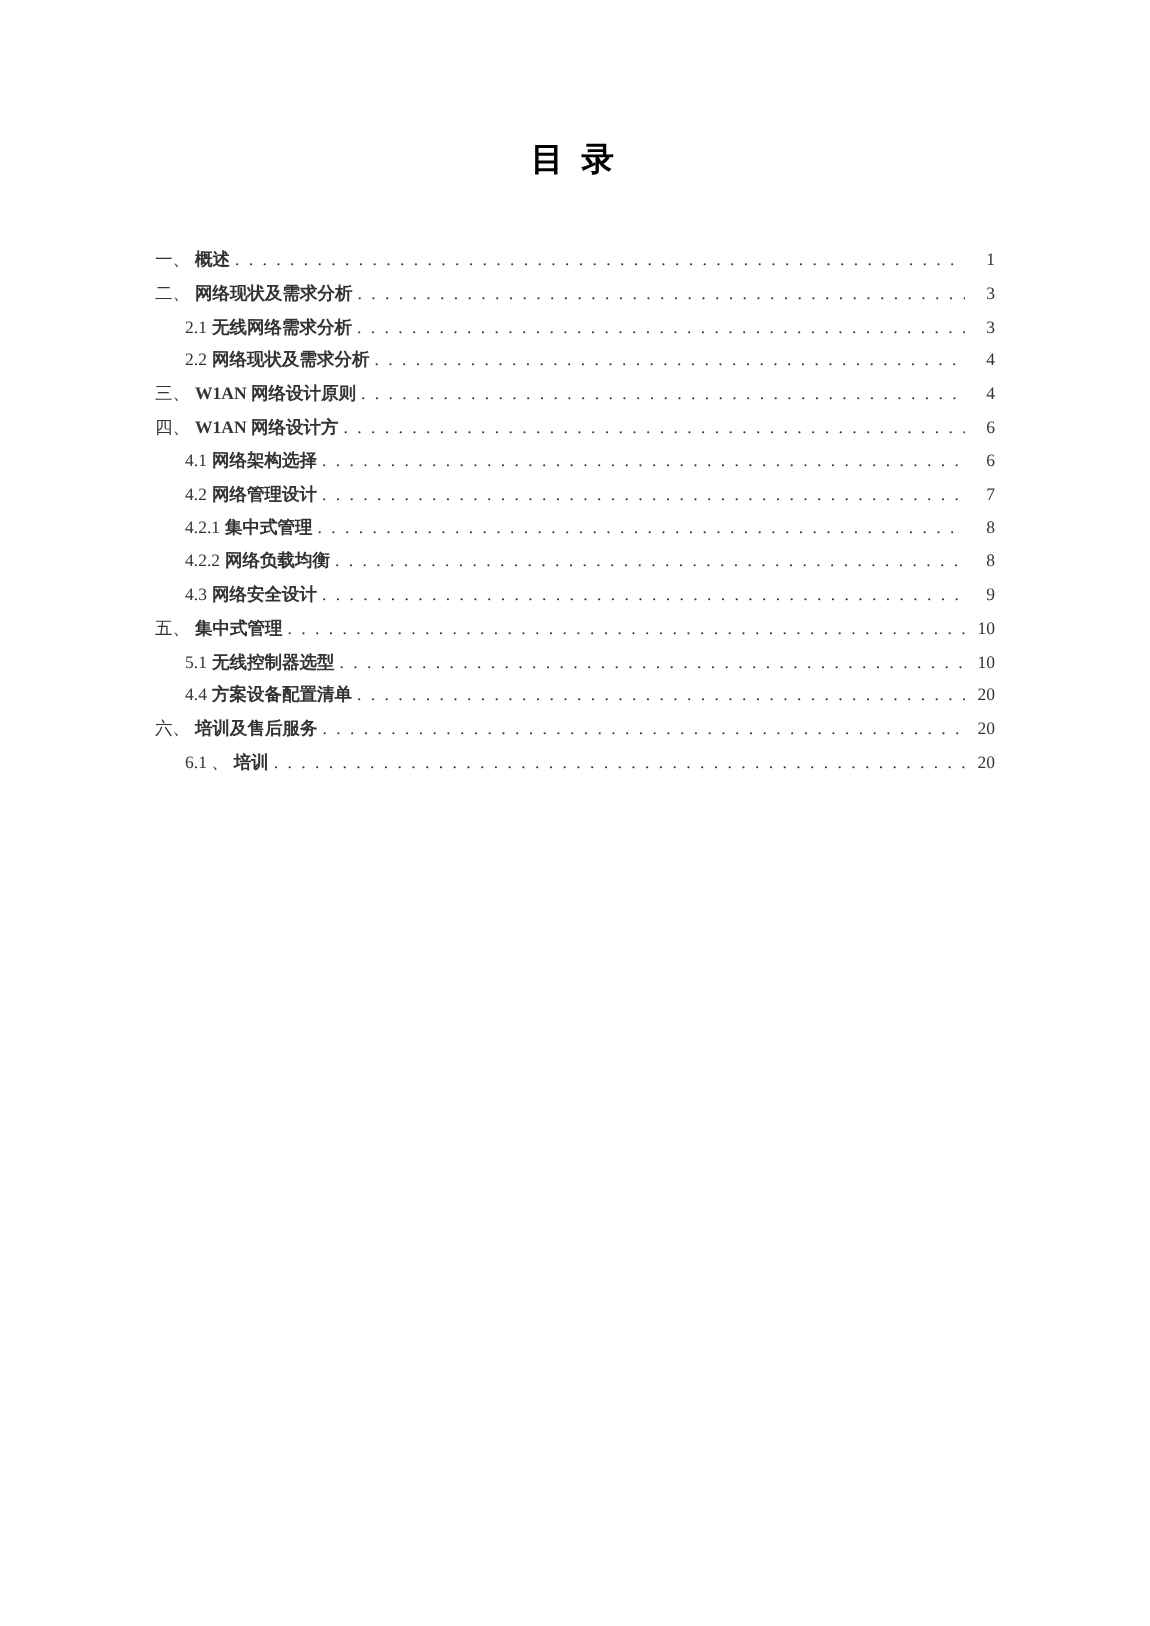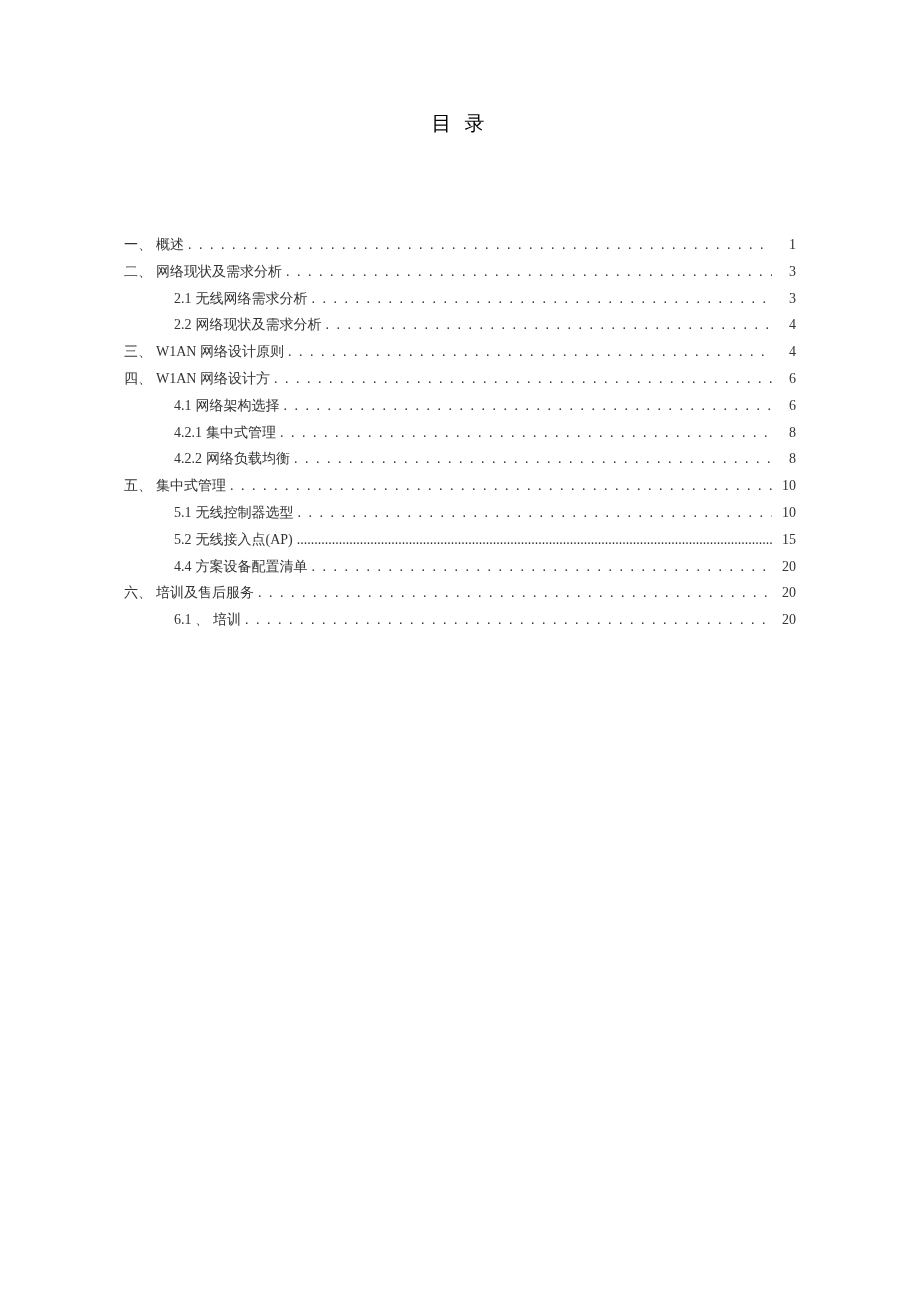--- a/index.html
+++ b/index.html
@@ -7,44 +7,45 @@
       width: 920px;
       height: 1301px;
       background: #fff;
       font-family: "SimSun", "宋体", serif;
       color: #000;
       padding: 110px 124px 0 124px;
       position: relative;
     }
     .title {
       text-align: center;
-      font-size: 20px;
-      font-weight: normal;
-      margin-bottom: 96px;
+      font-size: 26px;
+      font-weight: bold;
+      margin-bottom: 52px;
       letter-spacing: 4px;
     }
     .toc {
       font-size: 14px;
       line-height: 1.7;
       color: #333;
     }
     .toc-row {
       display: flex;
       align-items: baseline;
       white-space: nowrap;
       margin-bottom: 3px;
     }
     .toc-row.level-1 { margin-left: 0; }
-    .toc-row.level-2 { margin-left: 50px; }
+    .toc-row.level-2 { margin-left: 24px; }
     .label-prefix {
       flex: 0 0 auto;
       margin-right: 4px;
     }
     .label-text {
       flex: 0 0 auto;
+      font-weight: bold;
     }
     .leader {
       flex: 1 1 auto;
       overflow: hidden;
       letter-spacing: 2px;
       margin: 0 4px;
       color: #333;
     }
     .leader::after {
       content: ". . . . . . . . . . . . . . . . . . . . . . . . . . . . . . . . . . . . . . . . . . . . . . . . . . . . . . . . . . . . . . . . . . . . . . . . . . . . . . . . . . . . . . . . . . . . . . . . . . . . . . . . . . . . . . . . . . . . . . . . . . . . . . . . . . . . . . . . . . . . . . . . . . . . . . . . . . . . . . . . . . . . . . . . . . . . . . . . . . . . . . . . . . . . . . . .";
@@ -101,48 +102,54 @@
       <span class="leader"></span>
       <span class="page">6</span>
     </div>
     <div class="toc-row level-2">
       <span class="label-prefix">4.1</span>
       <span class="label-text">  网络架构选择</span>
       <span class="leader"></span>
       <span class="page">6</span>
     </div>
     <div class="toc-row level-2">
+      <span class="label-prefix">4.2</span>
+      <span class="label-text">  网络管理设计</span>
+      <span class="leader"></span>
+      <span class="page">7</span>
+    </div>
+    <div class="toc-row level-2">
       <span class="label-prefix">4.2.1</span>
       <span class="label-text">  集中式管理</span>
       <span class="leader"></span>
       <span class="page">8</span>
     </div>
     <div class="toc-row level-2">
       <span class="label-prefix">4.2.2</span>
       <span class="label-text">  网络负载均衡</span>
       <span class="leader"></span>
       <span class="page">8</span>
+    </div>
+    <div class="toc-row level-2">
+      <span class="label-prefix">4.3</span>
+      <span class="label-text">  网络安全设计</span>
+      <span class="leader"></span>
+      <span class="page">9</span>
     </div>
     <div class="toc-row level-1">
       <span class="label-prefix">五、</span>
       <span class="label-text">集中式管理</span>
       <span class="leader"></span>
       <span class="page">10</span>
     </div>
     <div class="toc-row level-2">
       <span class="label-prefix">5.1</span>
       <span class="label-text">  无线控制器选型</span>
       <span class="leader"></span>
       <span class="page">10</span>
-    </div>
-    <div class="toc-row level-2">
-      <span class="label-prefix">5.2</span>
-      <span class="label-text">  无线接入点(AP)</span>
-      <span class="leader dotted"></span>
-      <span class="page">15</span>
     </div>
     <div class="toc-row level-2">
       <span class="label-prefix">4.4</span>
       <span class="label-text">  方案设备配置清单</span>
       <span class="leader"></span>
       <span class="page">20</span>
     </div>
     <div class="toc-row level-1">
       <span class="label-prefix">六、</span>
       <span class="label-text">培训及售后服务</span>

